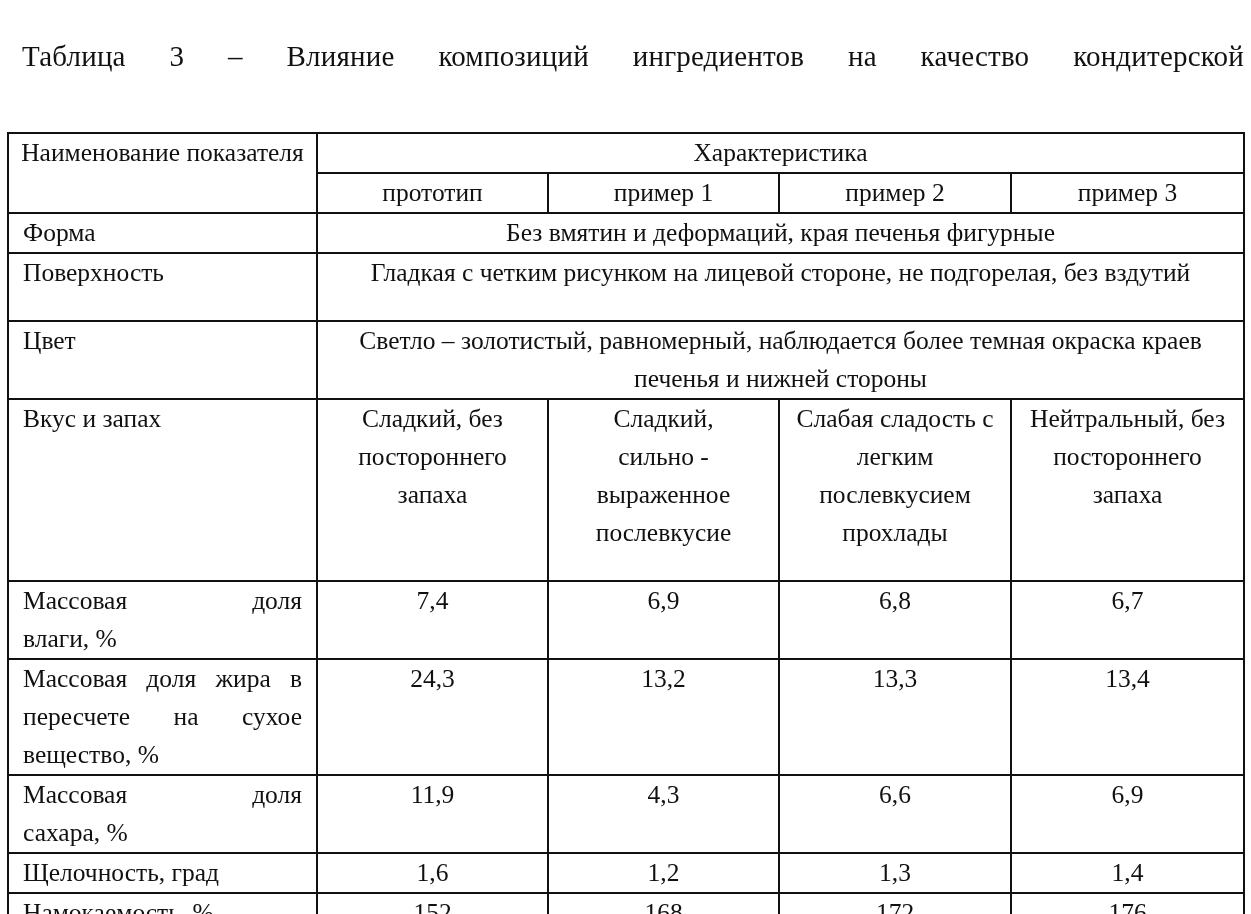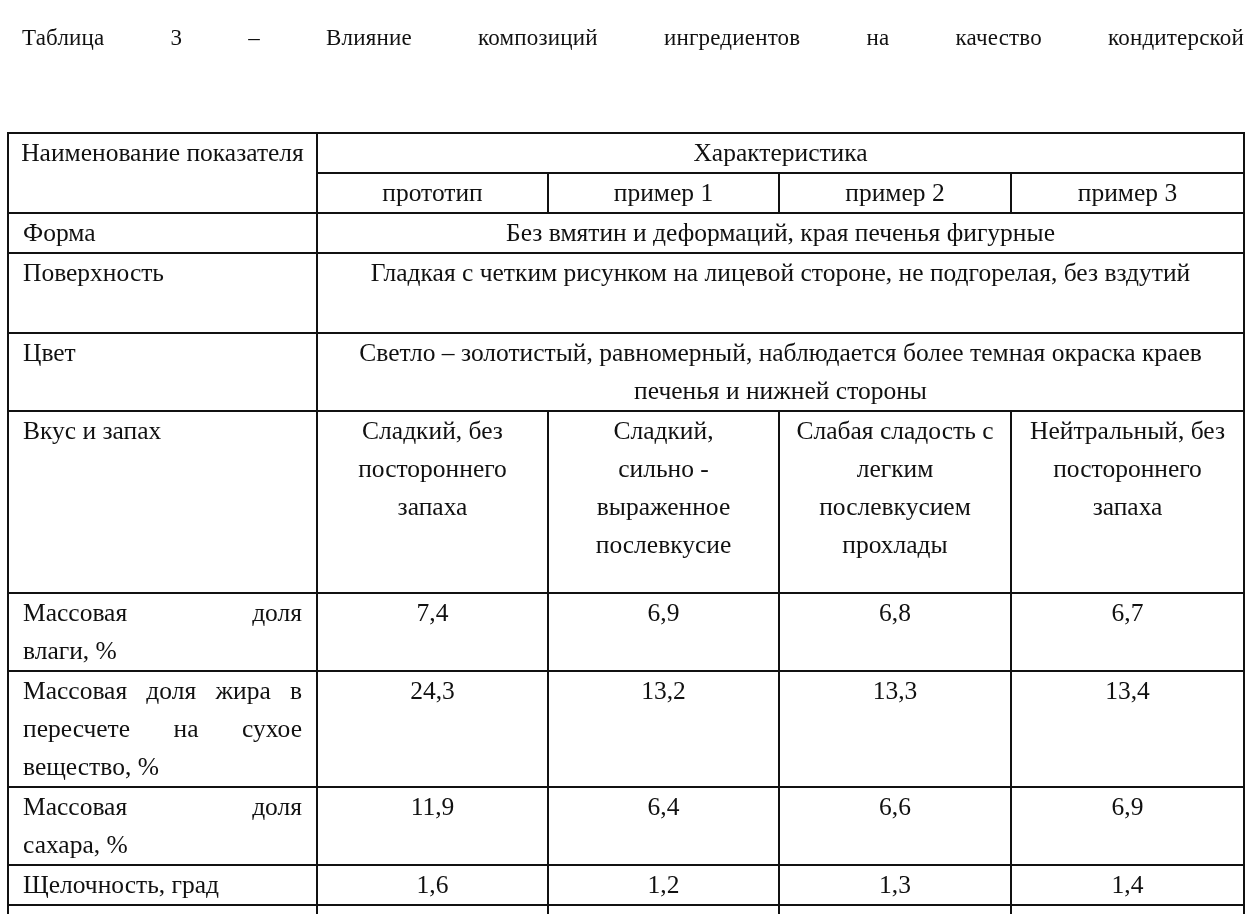--- a/index.html
+++ b/index.html
@@ -1,22 +1,22 @@
 <!DOCTYPE html>
 <html><head>
 <meta charset="utf-8">
 <style>
   html, body { margin: 0; padding: 0; background: #ffffff; }
   body {
     width: 1251px; height: 914px; position: relative; overflow: hidden;
     font-family: "Liberation Serif", "DejaVu Serif", serif; color: #111;
   }
   .caption {
-    position: absolute; left: 22px; top: 2px; width: 1225px;
-    font-size: 23px; line-height: 72px; letter-spacing: 0.2px;
+    position: absolute; left: 22px; top: 20px; width: 1225px;
+    font-size: 29px; line-height: 72px; letter-spacing: 0.2px;
   }
   .caption .l1 { display: block; white-space: nowrap; text-align: justify; text-align-last: justify; width: 1222px; }
   .caption .l2 { display: block; white-space: nowrap; margin-top: -6px; }
   table.data {
     position: absolute; left: 7px; top: 132px;
     width: 1236px; border-collapse: collapse; table-layout: fixed;
     font-size: 25.5px; line-height: 38px;
   }
   table.data td {
     border: 2px solid #111; padding: 0 6px; vertical-align: top;
@@ -50,21 +50,21 @@
     <td class="c">прототип</td>
     <td class="c">пример 1</td>
     <td class="c">пример 2</td>
     <td class="c">пример 3</td>
   </tr>
 
   <tr style="height:40px">
     <td class="l">Форма</td>
     <td colspan="4" class="c">Без вмятин и деформаций, края печенья фигурные</td>
   </tr>
-  <tr style="height:80px">
+  <tr style="height:68px">
     <td class="l">Поверхность</td>
     <td colspan="4" class="c" style="padding:0 30px">Гладкая с четким рисунком на лицевой стороне, не подгорелая, без вздутий</td>
   </tr>
   <tr style="height:78px">
     <td class="l">Цвет</td>
     <td colspan="4" class="c" style="padding:0 30px">Светло – золотистый, равномерный, наблюдается более темная окраска краев печенья и нижней стороны</td>
   </tr>
   <tr style="height:182px">
     <td class="l">Вкус и запах</td>
     <td class="c" style="padding:0 20px">Сладкий, без постороннего запаха</td>
@@ -88,21 +88,21 @@
     <td class="c">13,2</td>
     <td class="c">13,3</td>
     <td class="c">13,4</td>
   </tr>
   <tr style="height:78px">
     <td class="l" style="padding-right:14px">
       <span class="jl">Массовая доля</span>
       <span>сахара, %</span>
     </td>
     <td class="c">11,9</td>
-    <td class="c">6,4</td>
+    <td class="c">4,3</td>
     <td class="c">6,6</td>
     <td class="c">6,9</td>
   </tr>
   <tr style="height:38px">
     <td class="l">Щелочность, град</td>
     <td class="c">1,6</td>
     <td class="c">1,2</td>
     <td class="c">1,3</td>
     <td class="c">1,4</td>
   </tr>

